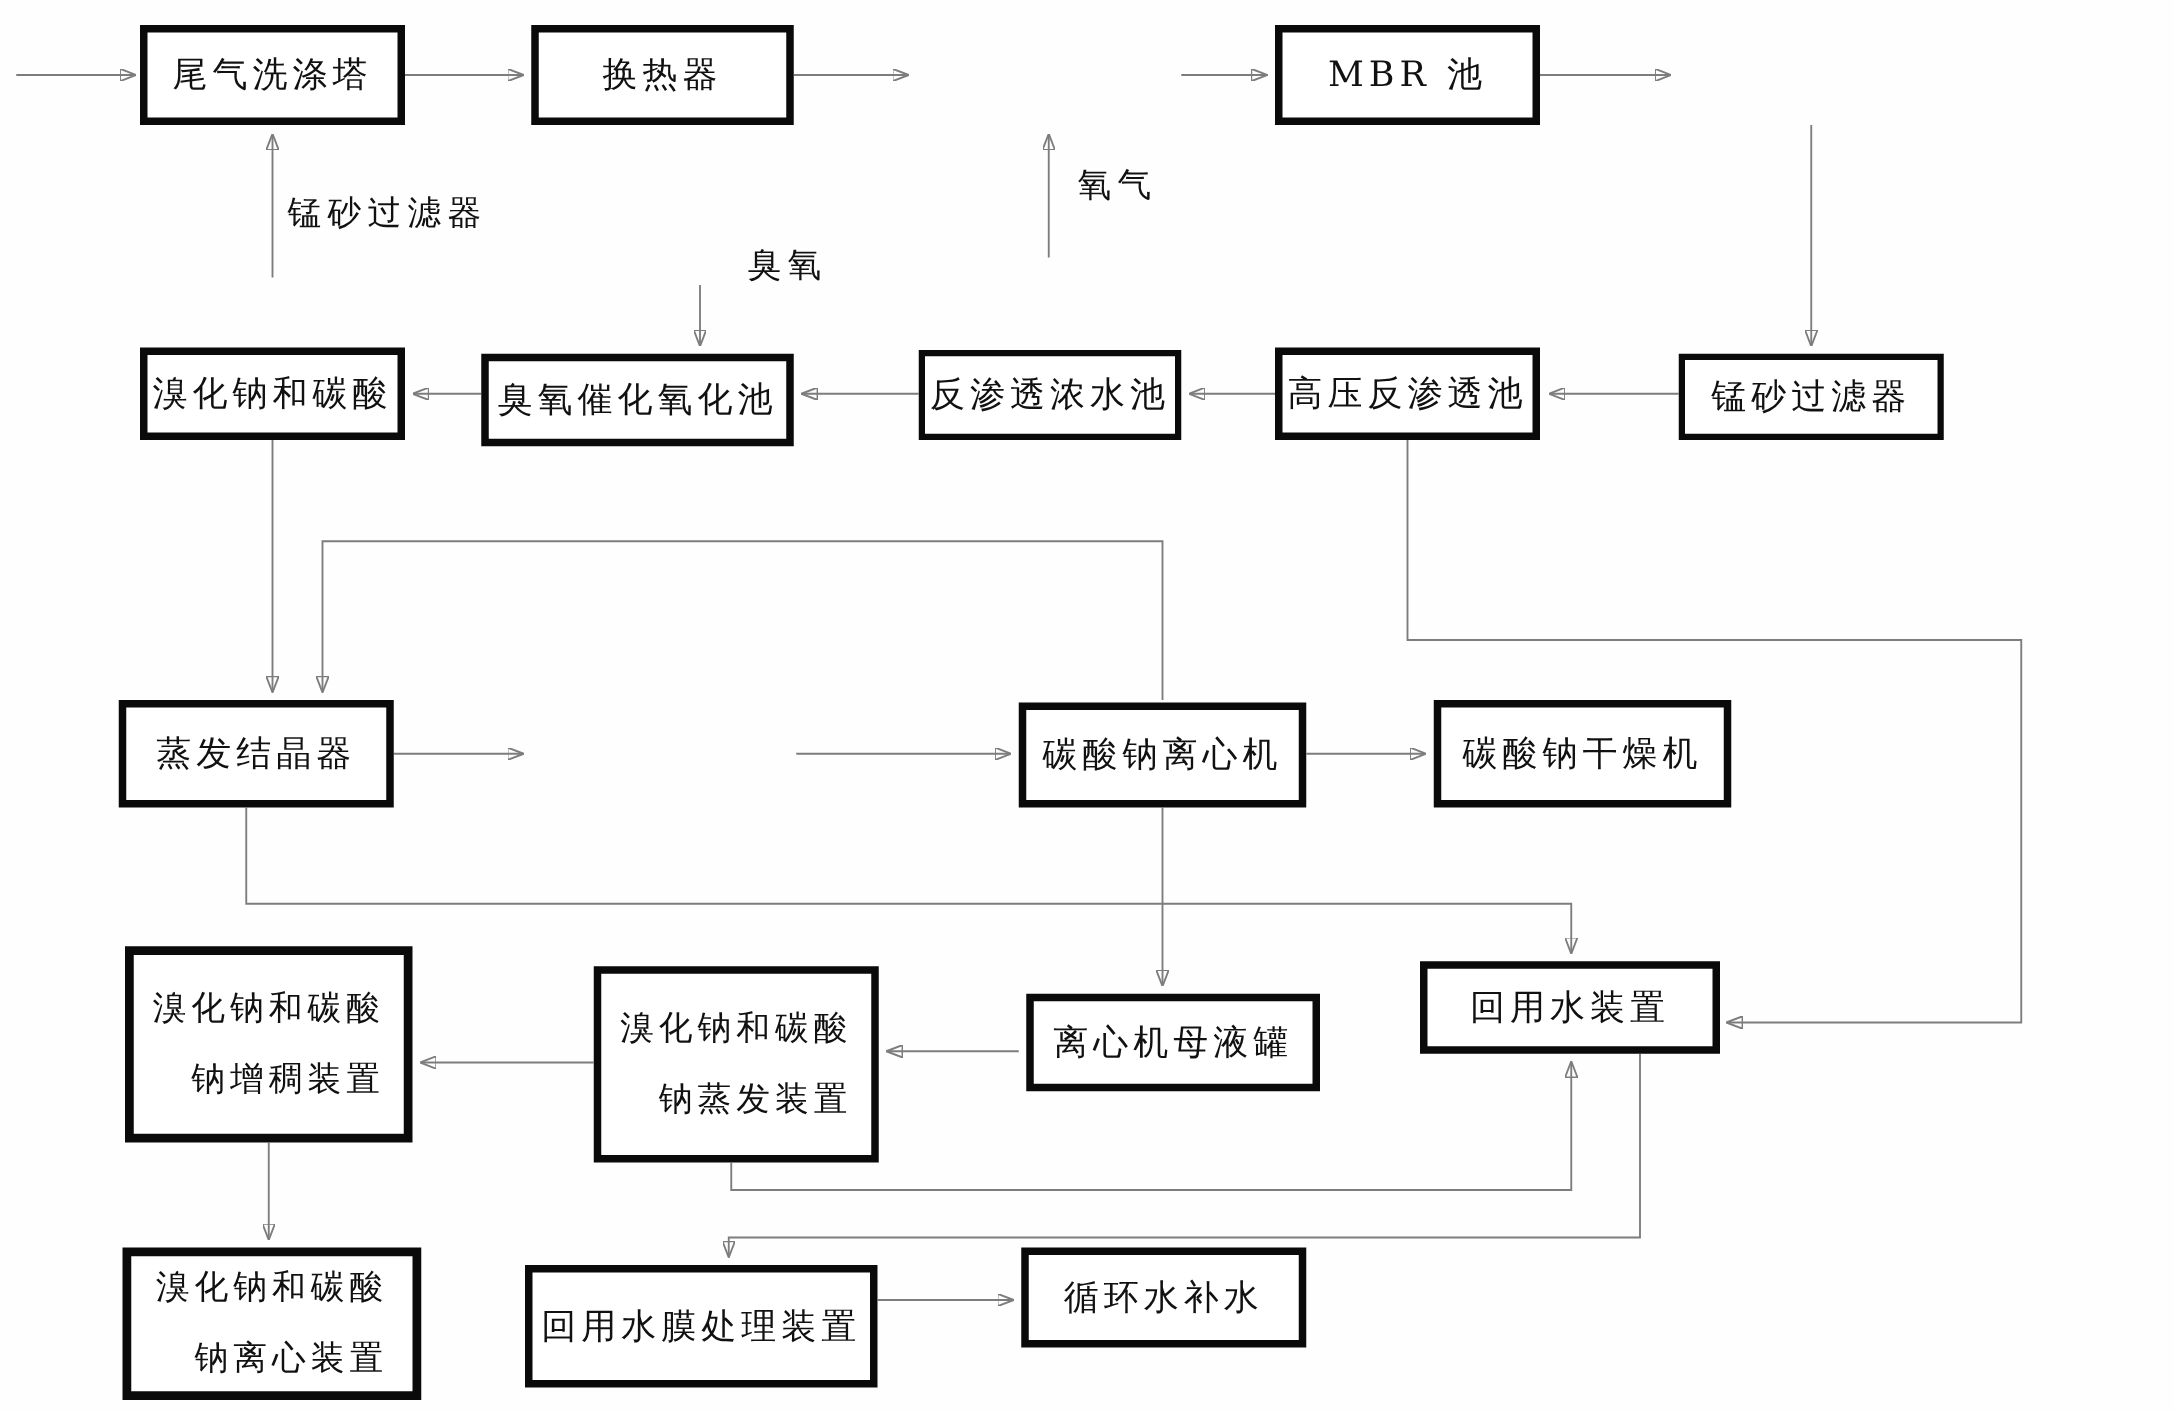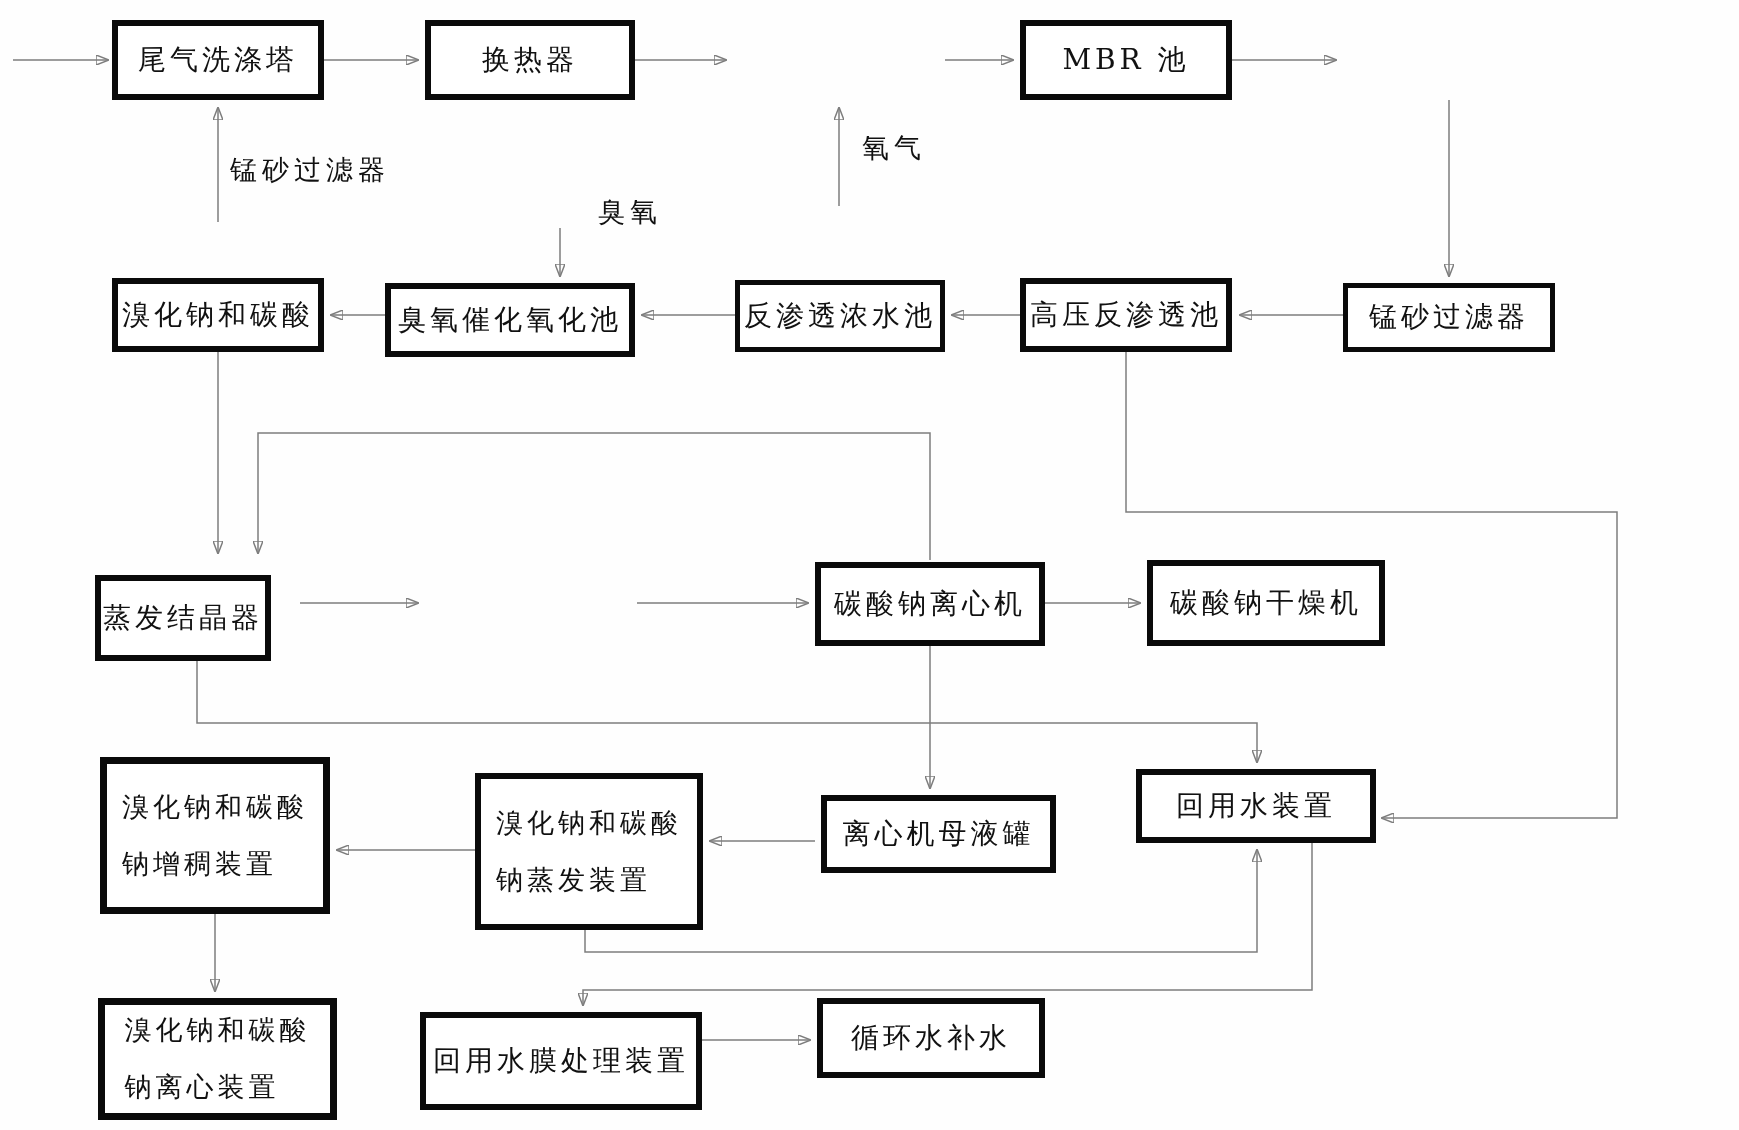--- a/index.html
+++ b/index.html
@@ -10,21 +10,21 @@
     font-family:"DejaVu Serif","Liberation Serif",serif;
     overflow:hidden;
   }
   .wires{position:absolute;left:0;top:0;z-index:1;}
   .wires path{fill:none;stroke:#7d7d7d;stroke-width:1.5;}
   .node{
     position:absolute;z-index:2;
     background:#ffffff;
     border:5px solid #0a0a0a;
     display:flex;align-items:center;justify-content:center;
-    text-align:left;
+    text-align:right;
     font-size:28px;color:#111111;
     letter-spacing:4px;
     white-space:pre-line;
     box-sizing:border-box;
     line-height:2.1;
   }
   .node.b6{border-width:6px;}
   .node.b7{border-width:7px;}
   .anno{
     position:absolute;z-index:2;
@@ -92,21 +92,21 @@
   <div class="node b6" style="left:112px;top:20px;width:212px;height:80px">尾气洗涤塔</div>
   <div class="node b6" style="left:425px;top:20px;width:210px;height:80px">换热器</div>
   <div class="node b6" style="left:1020px;top:20px;width:212px;height:80px">MBR 池</div>
 
   <div class="node b6" style="left:112px;top:278px;width:212px;height:74px">溴化钠和碳酸</div>
   <div class="node b6" style="left:385px;top:283px;width:250px;height:74px">臭氧催化氧化池</div>
   <div class="node" style="left:735px;top:280px;width:210px;height:72px">反渗透浓水池</div>
   <div class="node b6" style="left:1020px;top:278px;width:212px;height:74px">高压反渗透池</div>
   <div class="node" style="left:1343px;top:283px;width:212px;height:69px">锰砂过滤器</div>
 
-  <div class="node b6" style="left:95px;top:575px;width:176px;height:86px">蒸发结晶器</div>
+  <div class="node b6" style="left:95px;top:560px;width:220px;height:86px">蒸发结晶器</div>
   <div class="node b6" style="left:815px;top:562px;width:230px;height:84px">碳酸钠离心机</div>
   <div class="node b6" style="left:1147px;top:560px;width:238px;height:86px">碳酸钠干燥机</div>
 
   <div class="node b7" style="left:100px;top:757px;width:230px;height:157px;font-size:27px">溴化钠和碳酸
 钠增稠装置</div>
   <div class="node b6" style="left:475px;top:773px;width:228px;height:157px;font-size:27px">溴化钠和碳酸
 钠蒸发装置</div>
   <div class="node b6" style="left:821px;top:795px;width:235px;height:78px">离心机母液罐</div>
   <div class="node b6" style="left:1136px;top:769px;width:240px;height:74px">回用水装置</div>
 

